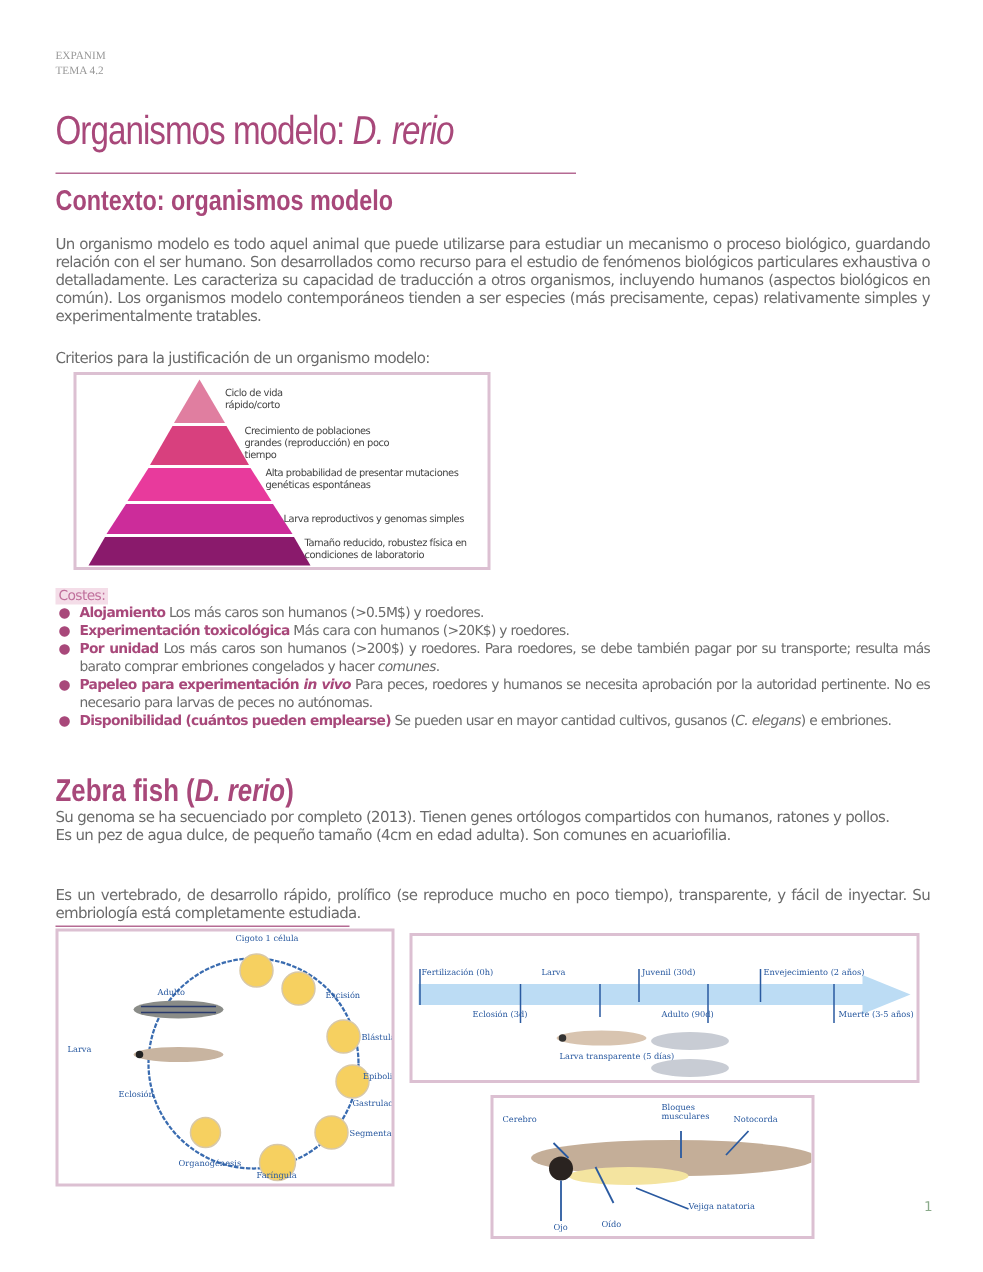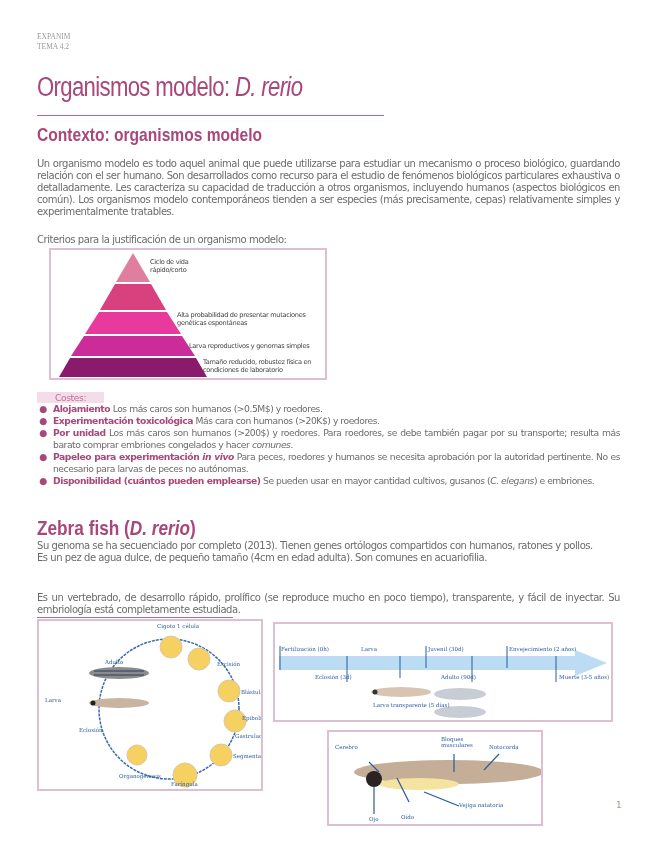--- a/index.html
+++ b/index.html
@@ -8,21 +8,21 @@
   .title { position:absolute; left:37px; top:72px; font-family:"Liberation Sans Narrow","Liberation Sans", sans-serif; font-size:27px; color:#a8487a; letter-spacing:-0.8px; transform:scaleX(0.82); transform-origin:left; white-space:nowrap; }
   .title-rule { position:absolute; left:37px; top:115px; width:347px; height:1px; background:#b56a93; }
   .h2 { position:absolute; left:37px; font-family:"Liberation Sans", sans-serif; font-weight:bold; color:#a8487a; transform:scaleX(0.82); transform-origin:left; white-space:nowrap; }
   .p { position:absolute; left:37px; width:583px; font-size:10px; line-height:12px; color:#6b6b6b; text-align:justify; font-family:"DejaVu Sans", sans-serif; letter-spacing:-0.45px; }
   .pyr-frame { position:absolute; left:37px; top:248px; width:278px; height:132px; border:2px solid #dcc0d2; box-sizing:border-box;margin-left:12px; }
   .pyr-text { position:absolute; font-size:6.6px; line-height:8px; color:#444; letter-spacing:-0.3px; }
   ul.costs { position:absolute; left:37px; top:403px; width:583px; margin:0; padding:0; list-style:none; font-size:9.2px; line-height:12px; color:#6b6b6b; letter-spacing:-0.45px; }
   ul.costs li { position:relative; padding-left:16px; text-align:justify; }
   ul.costs li .bullet { position:absolute; left:2px; top:0; color:#a8487a; }
   ul.costs li b { color:#a8487a; }
-  .costs-label { position:absolute; left:37px; top:392px; font-size:9.2px; color:#c0709c; background:#f4dde8; padding:0 18px; letter-spacing:-0.4px; }
+  .costs-label { position:absolute; left:37px; top:392px; font-size:9.2px; color:#c0709c; background:#f4dde8; padding:0 2px; letter-spacing:-0.4px; }
   .fig { position:absolute; border:2px solid #dcc0d2; box-sizing:border-box; background:#fff; overflow:hidden; }
   .lbl { position:absolute; font-size:5.5px; color:#2a5aa0; white-space:nowrap; font-family:"DejaVu Serif", serif; }
   .pagenum { position:absolute; left:616px; top:800px; font-size:9px; color:#8aaa8a; }
 </style>
 </head>
 <body>
 
 <div class="hdr">
   <div>EXPANIM</div>
   <div>TEMA 4.2</div>
@@ -38,20 +38,21 @@
 
 <div class="pyr-frame">
   <svg width="274" height="128" style="position:absolute;left:0;top:0">
     <polygon points="82,3 99,32 65,32" fill="#e07ea0"></polygon>
     <polygon points="64,34 100,34 115,60 49,60" fill="#d8407e"></polygon>
     <polygon points="48,62 116,62 130,84 34,84" fill="#e83a9c"></polygon>
     <polygon points="33,86 131,86 144,106 20,106" fill="#cc2c9a"></polygon>
     <polygon points="19,108 145,108 156,127 8,127" fill="#8a1a6c"></polygon>
   </svg>
   <div class="pyr-text" style="left:99px;top:8px;width:70px;">Ciclo de vida rápido/corto</div>
+  <div class="pyr-text" style="left:112px;top:33px;width:110px;">Crecimiento de poblaciones grandes (reproducción) en poco tiempo</div>
   <div class="pyr-text" style="left:126px;top:61px;width:130px;">Alta probabilidad de presentar mutaciones genéticas espontáneas</div>
   <div class="pyr-text" style="left:138px;top:92px;width:140px;">Larva reproductivos y genomas simples</div>
   <div class="pyr-text" style="left:152px;top:108px;width:120px;">Tamaño reducido, robustez física en condiciones de laboratorio</div>
 </div>
 
 <div class="costs-label">Costes:</div>
 <ul class="costs">
   <li><span class="bullet">●</span><b>Alojamiento</b><span> Los más caros son humanos (&gt;0.5M$) y roedores.</span></li>
   <li><span class="bullet">●</span><b>Experimentación toxicológica</b><span> Más cara con humanos (&gt;20K$) y roedores.</span></li>
   <li><span class="bullet">●</span><b>Por unidad</b><span> Los más caros son humanos (&gt;200$) y roedores. Para roedores, se debe también pagar por su transporte; resulta más barato comprar embriones congelados y hacer </span><i>comunes</i><span>.</span></li>

